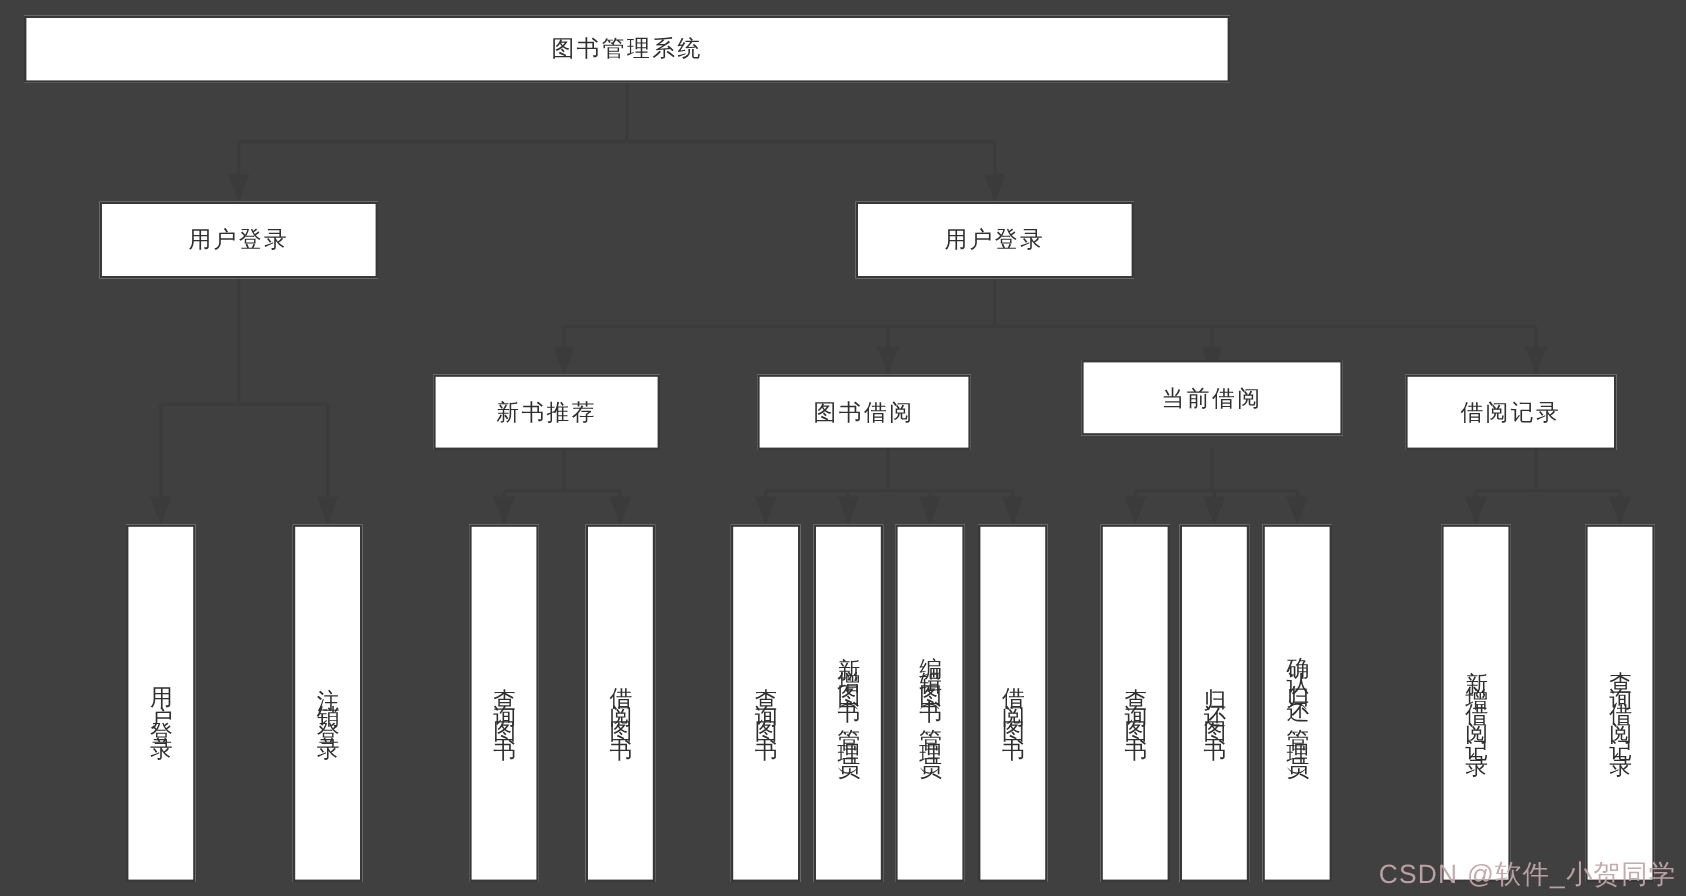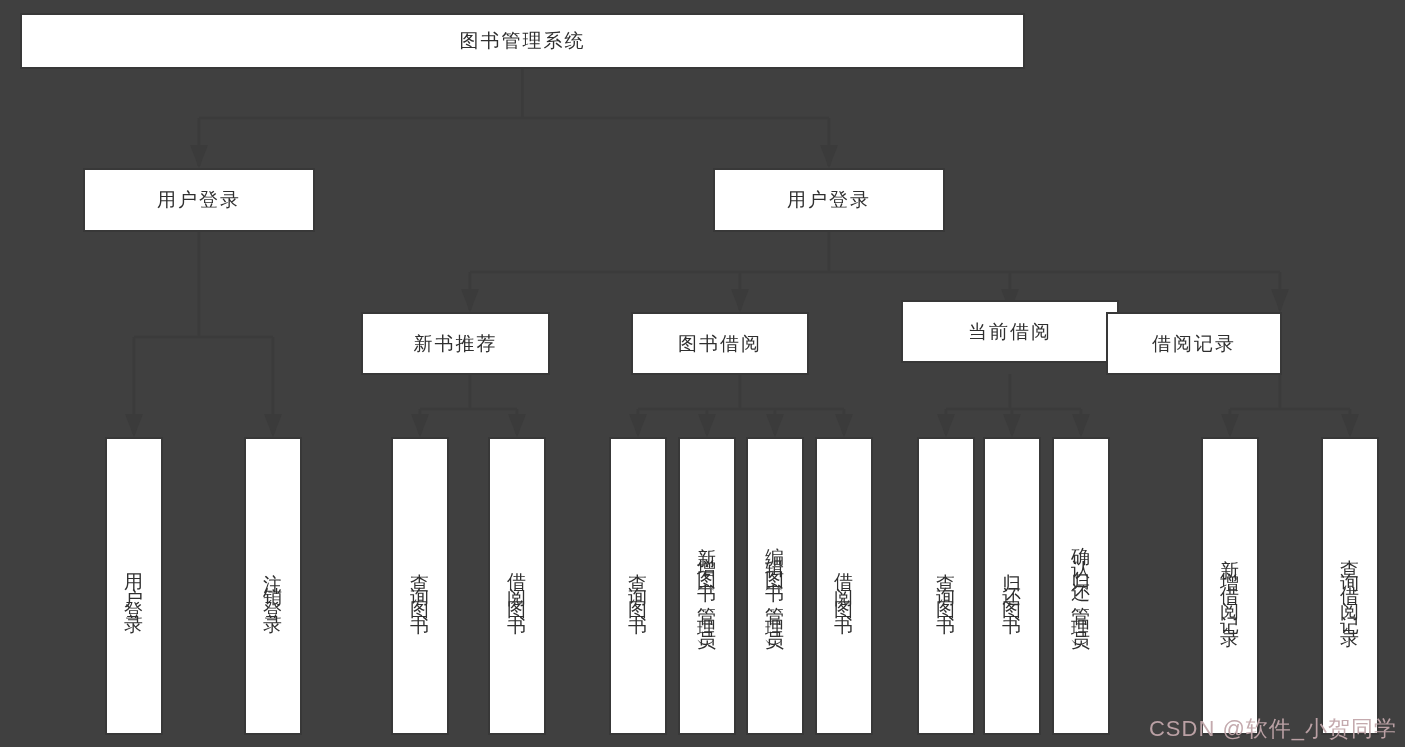--- a/index.html
+++ b/index.html
@@ -66,21 +66,21 @@
   </svg>
 
   <div class="box" style="left:20px;top:13px;width:1005px;height:56px">图书管理系统</div>
 
   <div class="box" style="left:83px;top:168px;width:232px;height:64px">用户登录</div>
   <div class="box" style="left:713px;top:168px;width:232px;height:64px">用户登录</div>
 
   <div class="box" style="left:361px;top:312px;width:189px;height:63px">新书推荐</div>
   <div class="box" style="left:631px;top:312px;width:178px;height:63px">图书借阅</div>
   <div class="box" style="left:901px;top:300px;width:218px;height:63px">当前借阅</div>
-  <div class="box" style="left:1106px;top:312px;width:176px;height:63px">借阅记录</div>
+  <div class="box" style="left:1171px;top:312px;width:176px;height:63px">借阅记录</div>
 
   <div class="vbox" style="left:105px">
     <span class="vtext">用户登录</span>
   </div>
   <div class="vbox" style="left:244px">
     <span class="vtext">注销登录</span>
   </div>
 
   <div class="vbox" style="left:391px">
     <span class="vtext">查询图书</span>

